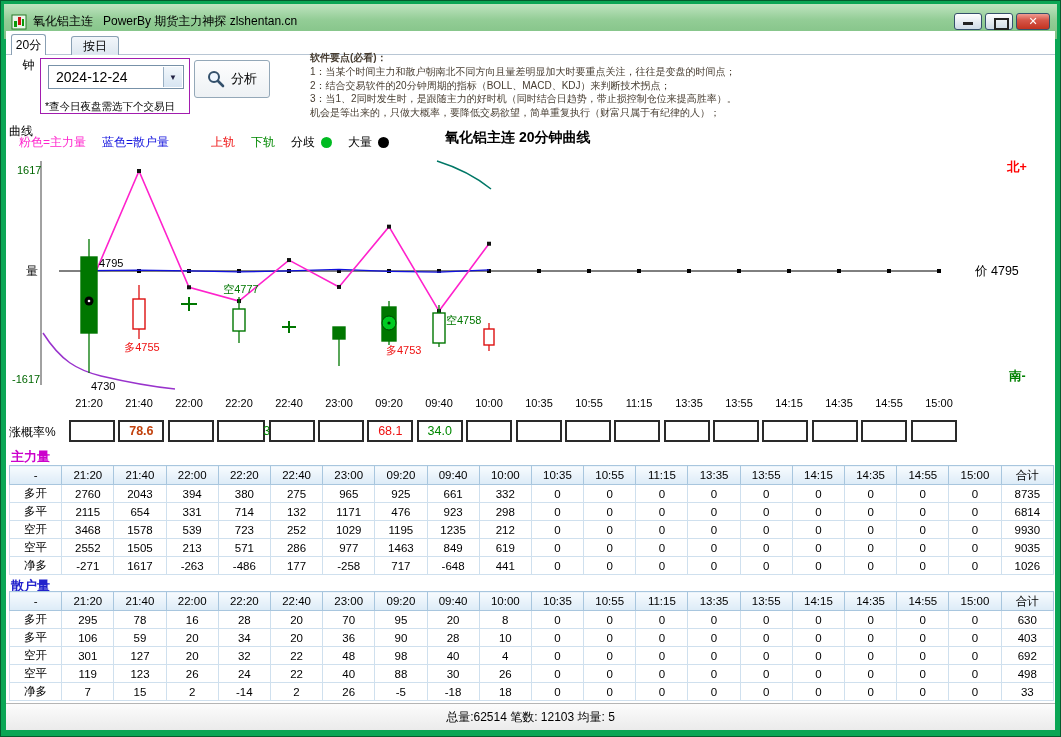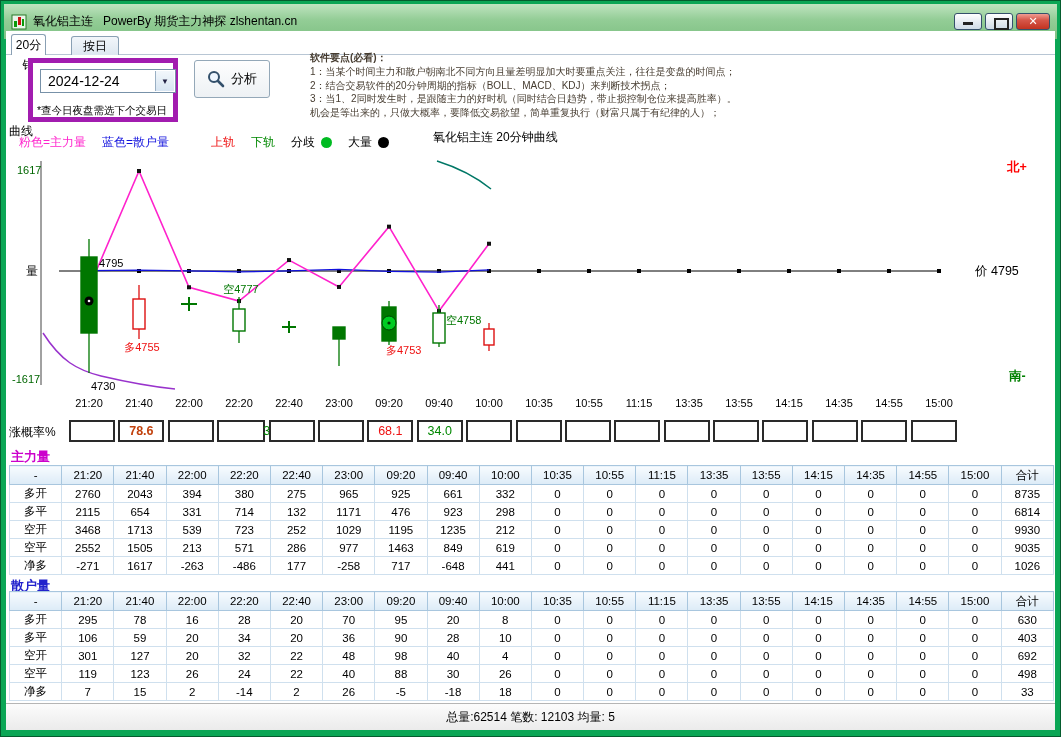--- a/index.html
+++ b/index.html
@@ -16,35 +16,35 @@
   .winbtn.max::after { content:""; position:absolute; left:8px; top:4px; width:11px; height:8px; border:2px solid #222; }
   .winbtn.close { width:34px; background:linear-gradient(#f09c92,#d6574a 40%,#c23321); }
   .winbtn.close::after { content:"\2715"; position:absolute; left:0; right:0; top:1px; text-align:center; color:#fff; font-size:11px; font-weight:bold; }
   #content { position:absolute; left:5px; top:30px; right:5px; bottom:8px; background:#fff; }
 
   #tabline { position:absolute; left:5px; right:5px; top:53px; height:1px; background:#b8c6d4; z-index:1; }
   .tab { position:absolute; font-size:12px; text-align:center; border:1px solid #8aa0b4; border-bottom:none; border-radius:3px 3px 0 0; cursor:pointer; }
   #tab-20min { left:10px; top:33px; width:35px; height:21px; background:#fff; line-height:20px; z-index:2; }
   #tab-daily { left:70px; top:35px; width:48px; height:19px; background:linear-gradient(#f2f6fa,#dde7f0); line-height:18px; z-index:2; }
 
-  #date-panel { position:absolute; left:27px; top:57px; width:150px; height:64px; border:5px solid #a21caf; background:#fff; z-index:2; }
+  #date-panel { position:absolute; left:39px; top:57px; width:150px; height:56px; border:1px solid #a21caf; background:#fff; z-index:2; }
   #date-select { position:absolute; left:7px; top:6px; width:136px; height:24px; border:1px solid #7791a8; background:#fff;
     font-size:14px; display:flex; align-items:center; padding-left:7px; cursor:pointer; }
   #combo-arrow { position:absolute; right:1px; top:1px; bottom:1px; width:19px; background:linear-gradient(#f2f7fb,#d7e5f2);
     border-left:1px solid #9ab0c4; display:flex; align-items:center; justify-content:center; font-size:8px; color:#224; }
   #date-note { position:absolute; left:4px; top:41px; font-size:10.5px; color:#000; white-space:nowrap; }
 
   #analyze-btn { position:absolute; left:193px; top:59px; width:76px; height:38px; border:1px solid #94a8b8; border-radius:3px;
     background:linear-gradient(#fefefe,#edf1f4); display:flex; align-items:center; justify-content:center; gap:6px; font-size:13px; cursor:pointer; z-index:2; }
 
   #notes { position:absolute; left:309px; top:50px; width:745px; font-size:10px; line-height:13.8px; color:#44false3a30; color:#463c30; z-index:2; }
   #notes .nheading { font-weight:bold; }
 
   #curve-label { position:absolute; left:8px; top:122px; font-size:12px; color:#000; z-index:3; }
-  #chart-title { position:absolute; left:432px; top:128px; font-size:12px; font-weight:normal; color:#000; z-index:3; }
+  #chart-title { position:absolute; left:444px; top:128px; font-size:14px; font-weight:bold; color:#000; z-index:3; }
   #chart-legend { position:absolute; left:18px; top:133px; font-size:12px; display:flex; align-items:center; z-index:3; }
   .legend-item { margin-right:16px; white-space:nowrap; }
   .legend-dot { display:inline-block; width:11px; height:11px; border-radius:50%; margin:0 16px 0 -10px; vertical-align:-1px; }
   #chart-svg { position:absolute; left:8px; top:122px; width:1045px; height:292px; z-index:2; }
   svg text { font-family:"Liberation Sans","DejaVu Sans",sans-serif; }
 
   #prob-label { position:absolute; left:8px; top:423px; font-size:12px; color:#000; }
   #prob-boxes { position:absolute; left:68px; top:419px; display:flex; }
   .prob-box { width:46px; height:22px; border:2px solid #2a2a2a; margin-right:3.4px; font-size:12.5px;
     text-align:center; line-height:19px; background:#fff; }
@@ -298,21 +298,21 @@
           <td>0</td>
           <td>0</td>
           <td>0</td>
           <td>0</td>
           <td>0</td>
           <td>6814</td>
         </tr>
         <tr>
           <td>空开</td>
           <td>3468</td>
-          <td>1713</td>
+          <td>1578</td>
           <td>539</td>
           <td>723</td>
           <td>252</td>
           <td>1029</td>
           <td>1195</td>
           <td>1235</td>
           <td>212</td>
           <td>0</td>
           <td>0</td>
           <td>0</td>

